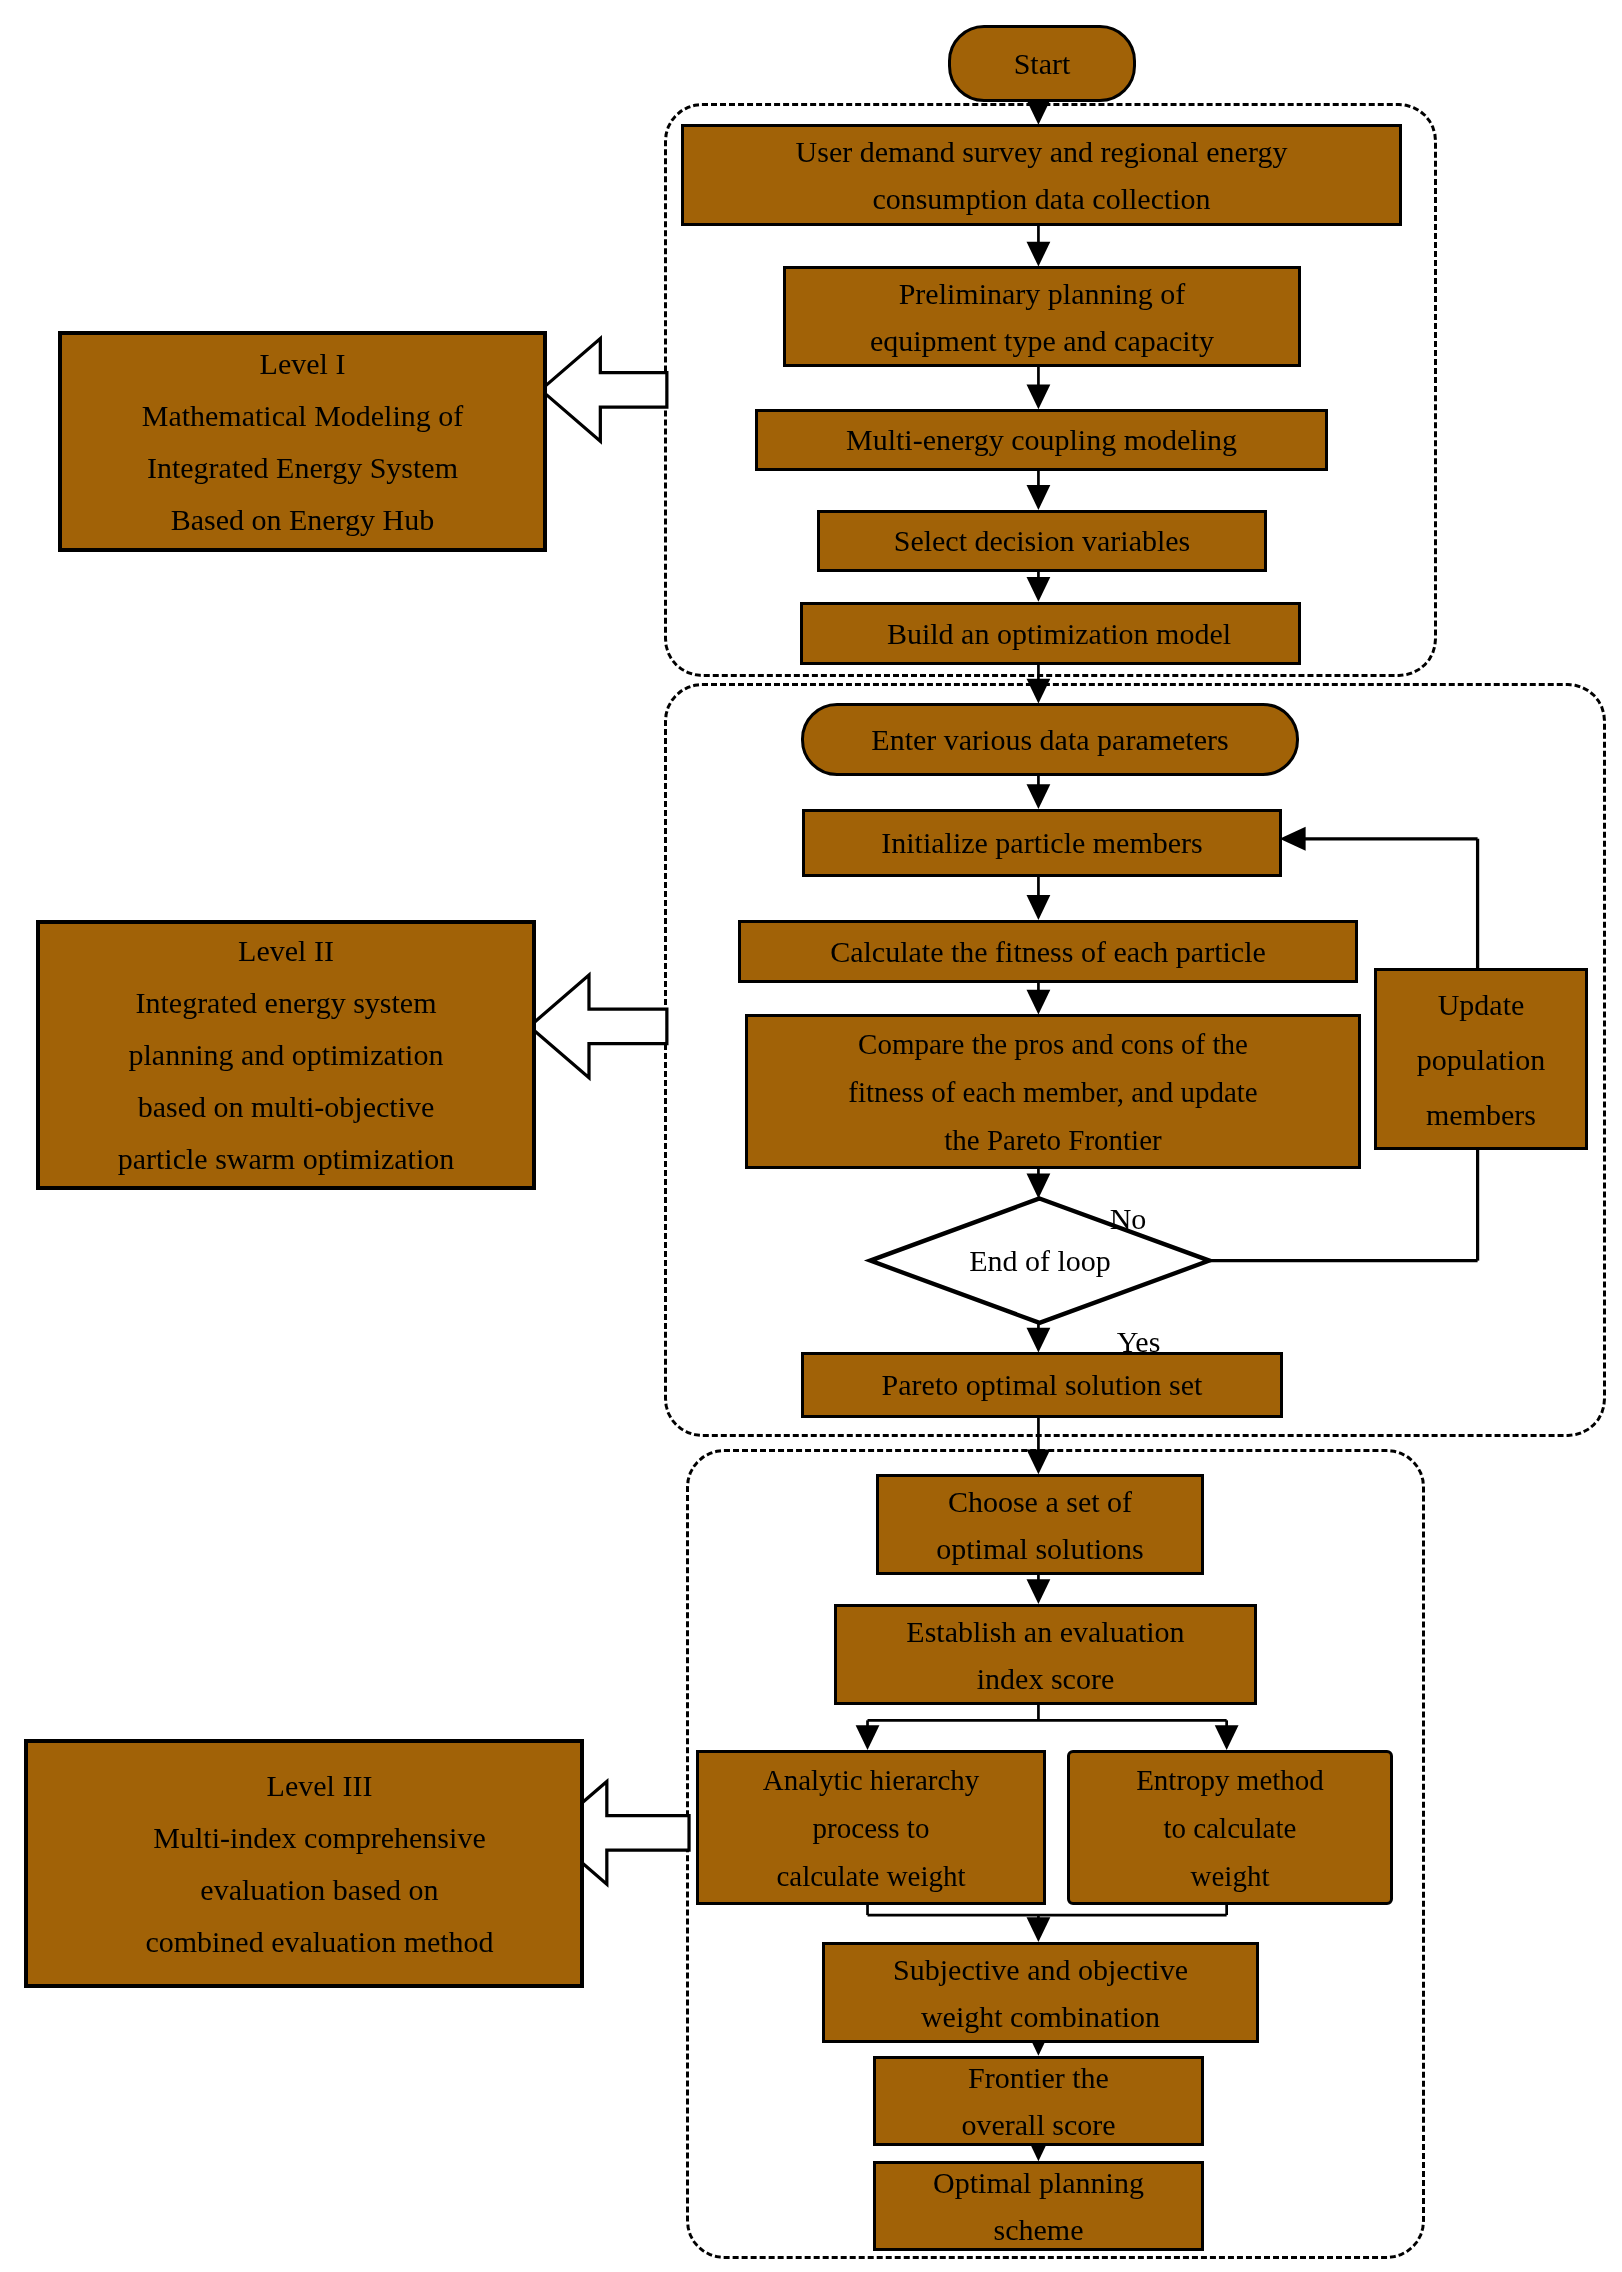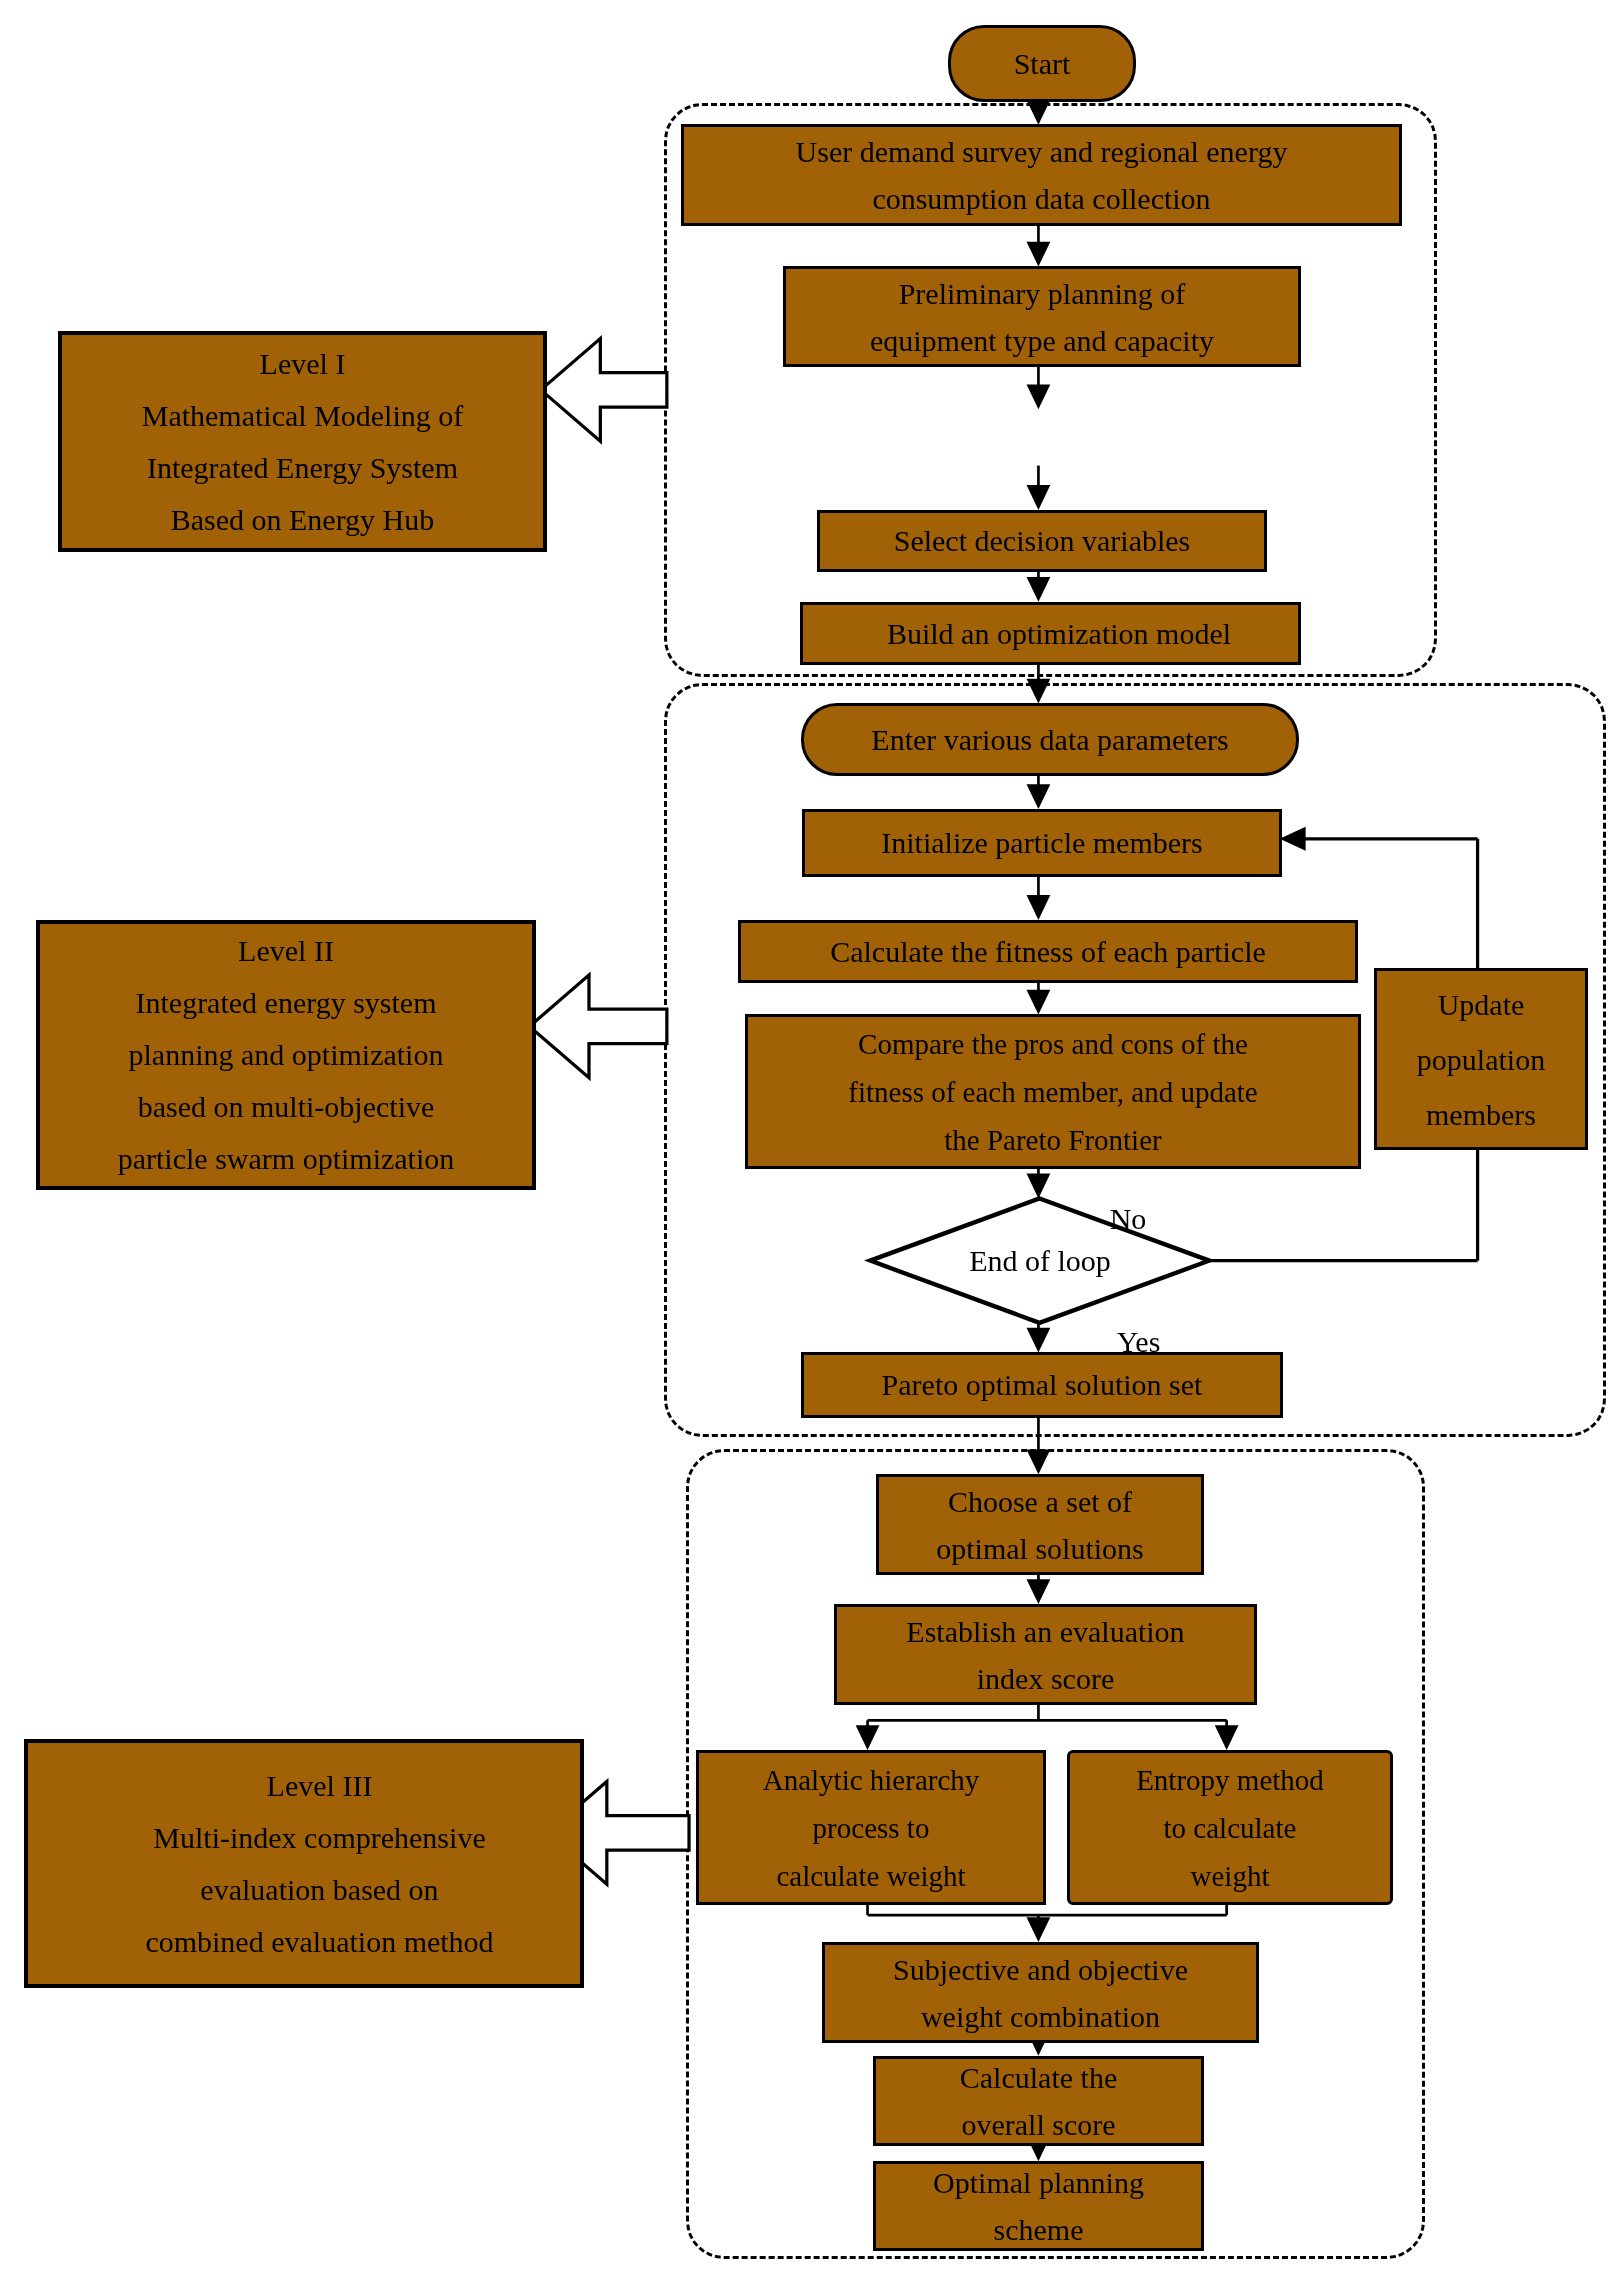--- a/index.html
+++ b/index.html
@@ -143,20 +143,23 @@
   </div>
 
   <div class="node proc" style="left:681px;top:124px;width:715px;height:96px;">
     <span class="txt">User demand survey and regional energy
 consumption data collection</span>
   </div>
   <div class="node proc" style="left:783px;top:266px;width:512px;height:95px;">
     <span class="txt">Preliminary planning of
 equipment type and capacity</span>
   </div>
+  <div class="node one" style="left:755px;top:409px;width:567px;height:56px;">
+    <span class="txt">Multi-energy coupling modeling</span>
+  </div>
   <div class="node one" style="left:817px;top:510px;width:444px;height:56px;">
     <span class="txt">Select decision variables</span>
   </div>
   <div class="node one" style="left:800px;top:602px;width:478px;height:57px;padding-left:17px;">
     <span class="txt">Build an optimization model</span>
   </div>
 
   <div class="node stadium one" style="left:801px;top:703px;width:492px;height:67px;">
     <span class="txt">Enter various data parameters</span>
   </div>
@@ -205,21 +208,21 @@
   <div class="node cmp" style="left:1067px;top:1750px;width:320px;height:149px;border-radius:6px;">
     <span class="txt">Entropy method
 to calculate
 weight</span>
   </div>
   <div class="node proc" style="left:822px;top:1942px;width:431px;height:95px;">
     <span class="txt">Subjective and objective
 weight combination</span>
   </div>
   <div class="node proc" style="left:873px;top:2056px;width:325px;height:84px;">
-    <span class="txt">Calculate the
+    <span class="txt">Frontier the
 overall score</span>
   </div>
   <div class="node proc" style="left:873px;top:2161px;width:325px;height:84px;">
     <span class="txt">Optimal planning
 scheme</span>
   </div>
 
   <div class="node lvl" style="left:58px;top:291px;width:481px;height:213px;margin-top:40px;">
     <span class="txt">Level I
 Mathematical Modeling of

